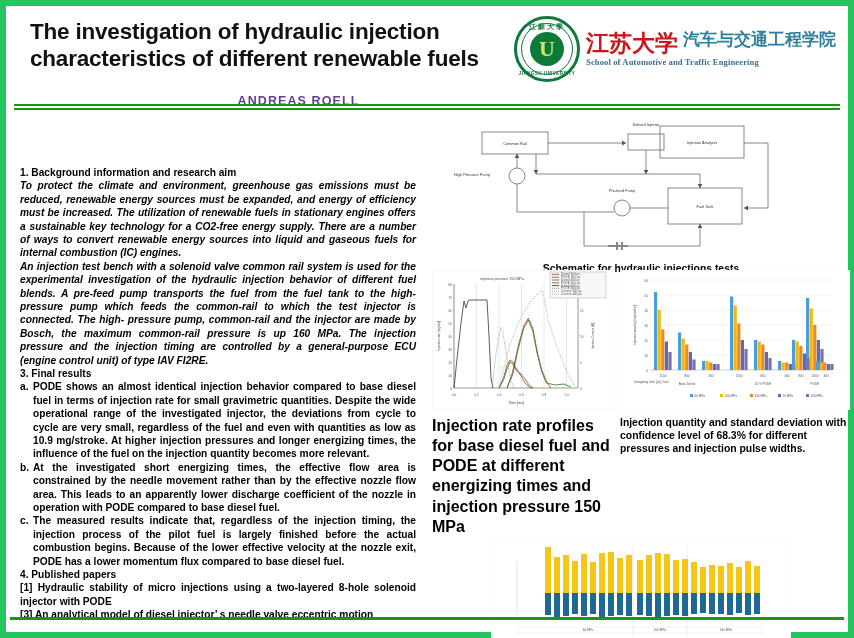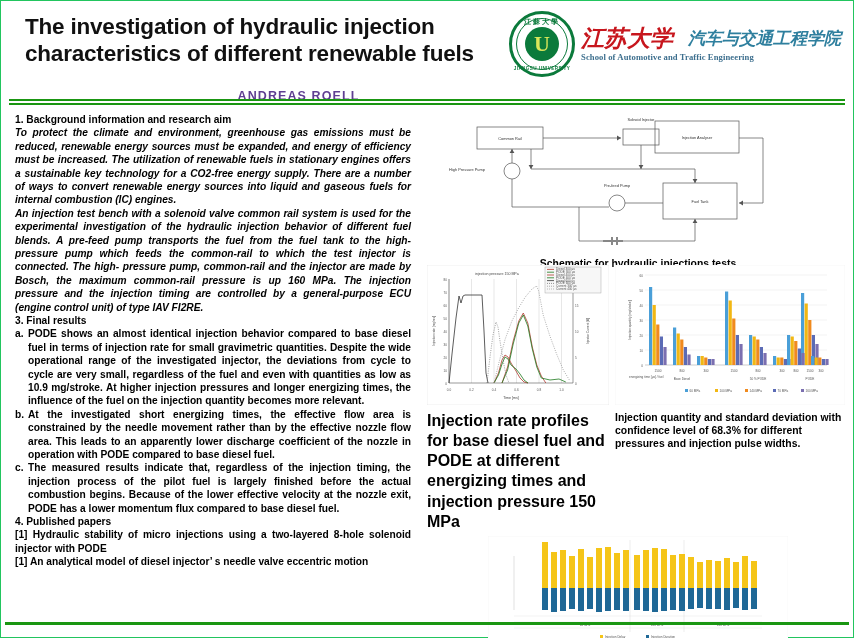--- a/index.html
+++ b/index.html
@@ -3,21 +3,21 @@
 <meta charset="utf-8">
 <style>
   html,body{margin:0;padding:0;background:#ffffff;}
   body{
     width:854px;height:638px;overflow:hidden;
     font-family:"Liberation Sans", sans-serif;
     color:#000;
   }
   .poster{
     position:relative;width:854px;height:638px;box-sizing:border-box;
-    border:1px solid #22c55e;background:#fff;
+    border:6px solid #22c55e;background:#fff;
   }
 
   
   .header{
     position:relative;height:86px;display:flex;align-items:flex-start;
     padding:8px 6px 0 6px;box-sizing:border-box;
   }
   .title-block{flex:1 1 auto;padding-left:18px;padding-top:4px;}
   .title{
     font-size:22.5px;font-weight:bold;line-height:1.22;
@@ -57,21 +57,21 @@
   }
   .seal .botcn{
     position:absolute;bottom:3px;left:0;right:0;text-align:center;
     font-size:4.6px;color:#0b7a3b;letter-spacing:.4px;font-weight:bold;
   }
   .seal .yr{
     position:absolute;top:14px;left:0;right:0;text-align:center;
     font-size:4px;color:#0b7a3b;
   }
   .wordmark{display:flex;flex-direction:column;justify-content:center;}
-  .wm-row{display:flex;align-items:center;gap:15px;font-style:italic;}
+  .wm-row{display:flex;align-items:flex-start;gap:5px;}
   .wm-cn-red{
     font-size:23px;font-weight:bold;color:#c7161d;
     font-family:"DejaVu Sans", sans-serif;line-height:1.05;letter-spacing:0px;
   }
   .wm-cn-blue{
     font-size:17px;font-weight:bold;color:#2e7f9e;
     font-family:"DejaVu Sans", sans-serif;line-height:1.05;
   }
   .wm-en{
     font-size:8.6px;font-weight:bold;color:#3d6f8e;letter-spacing:.1px;
@@ -88,21 +88,21 @@
     position:absolute;left:4px;right:4px;bottom:12px;
     height:3px;background:#1a9612;
   }
 
   
   .body{
     position:absolute;left:0;right:0;top:104px;bottom:22px;
     display:flex;
   }
   .col-left{
-    width:420px;flex:0 0 420px;padding:8px 10px 0 14px;box-sizing:border-box;
+    width:420px;flex:0 0 420px;padding:8px 10px 0 14px;box-sizing:border-box;margin-top:48px;
   }
   .col-right{
     flex:1 1 auto;padding:6px 4px 0 6px;box-sizing:border-box;
     position:relative;
   }
 
   
   .h-line{
     font-size:10.2px;font-weight:bold;line-height:1.31;margin:0 0 0 0;
   }
@@ -200,21 +200,21 @@
         <div class="mk">b.</div>
         <div class="tx">At the investigated short energizing times, the effective flow area is constrained by the needle movement rather than by the effective nozzle flow area. This leads to an apparently lower discharge coefficient of the nozzle in operation with PODE compared to base diesel fuel.</div>
       </div>
       <div class="li">
         <div class="mk">c.</div>
         <div class="tx">The measured results indicate that, regardless of the injection timing, the injection process of the pilot fuel is largely finished before the actual combustion begins. Because of the lower effective velocity at the nozzle exit, PODE has a lower momentum flux compared to base diesel fuel.</div>
       </div>
 
       <div class="h-line">4. Published papers</div>
       <div class="ref">[1] Hydraulic stability of micro injections using a two-layered 8-hole solenoid injector with PODE</div>
-      <div class="ref">[1] An analytical model of diesel injector’ s needle valve eccentric motion</div>
+      <div class="ref">[3] An analytical model of diesel injector’ s needle valve eccentric motion</div>
     </div>
 
     <div class="col-right">
 
       <div class="schematic">
         <svg width="414" height="150" viewBox="0 0 414 150">
           <g fill="none" stroke="#555" stroke-width="0.7">
             <rect x="50" y="16" width="66" height="22"></rect>
             <rect x="196" y="18" width="36" height="16"></rect>
             <rect x="228" y="10" width="84" height="32"></rect>

